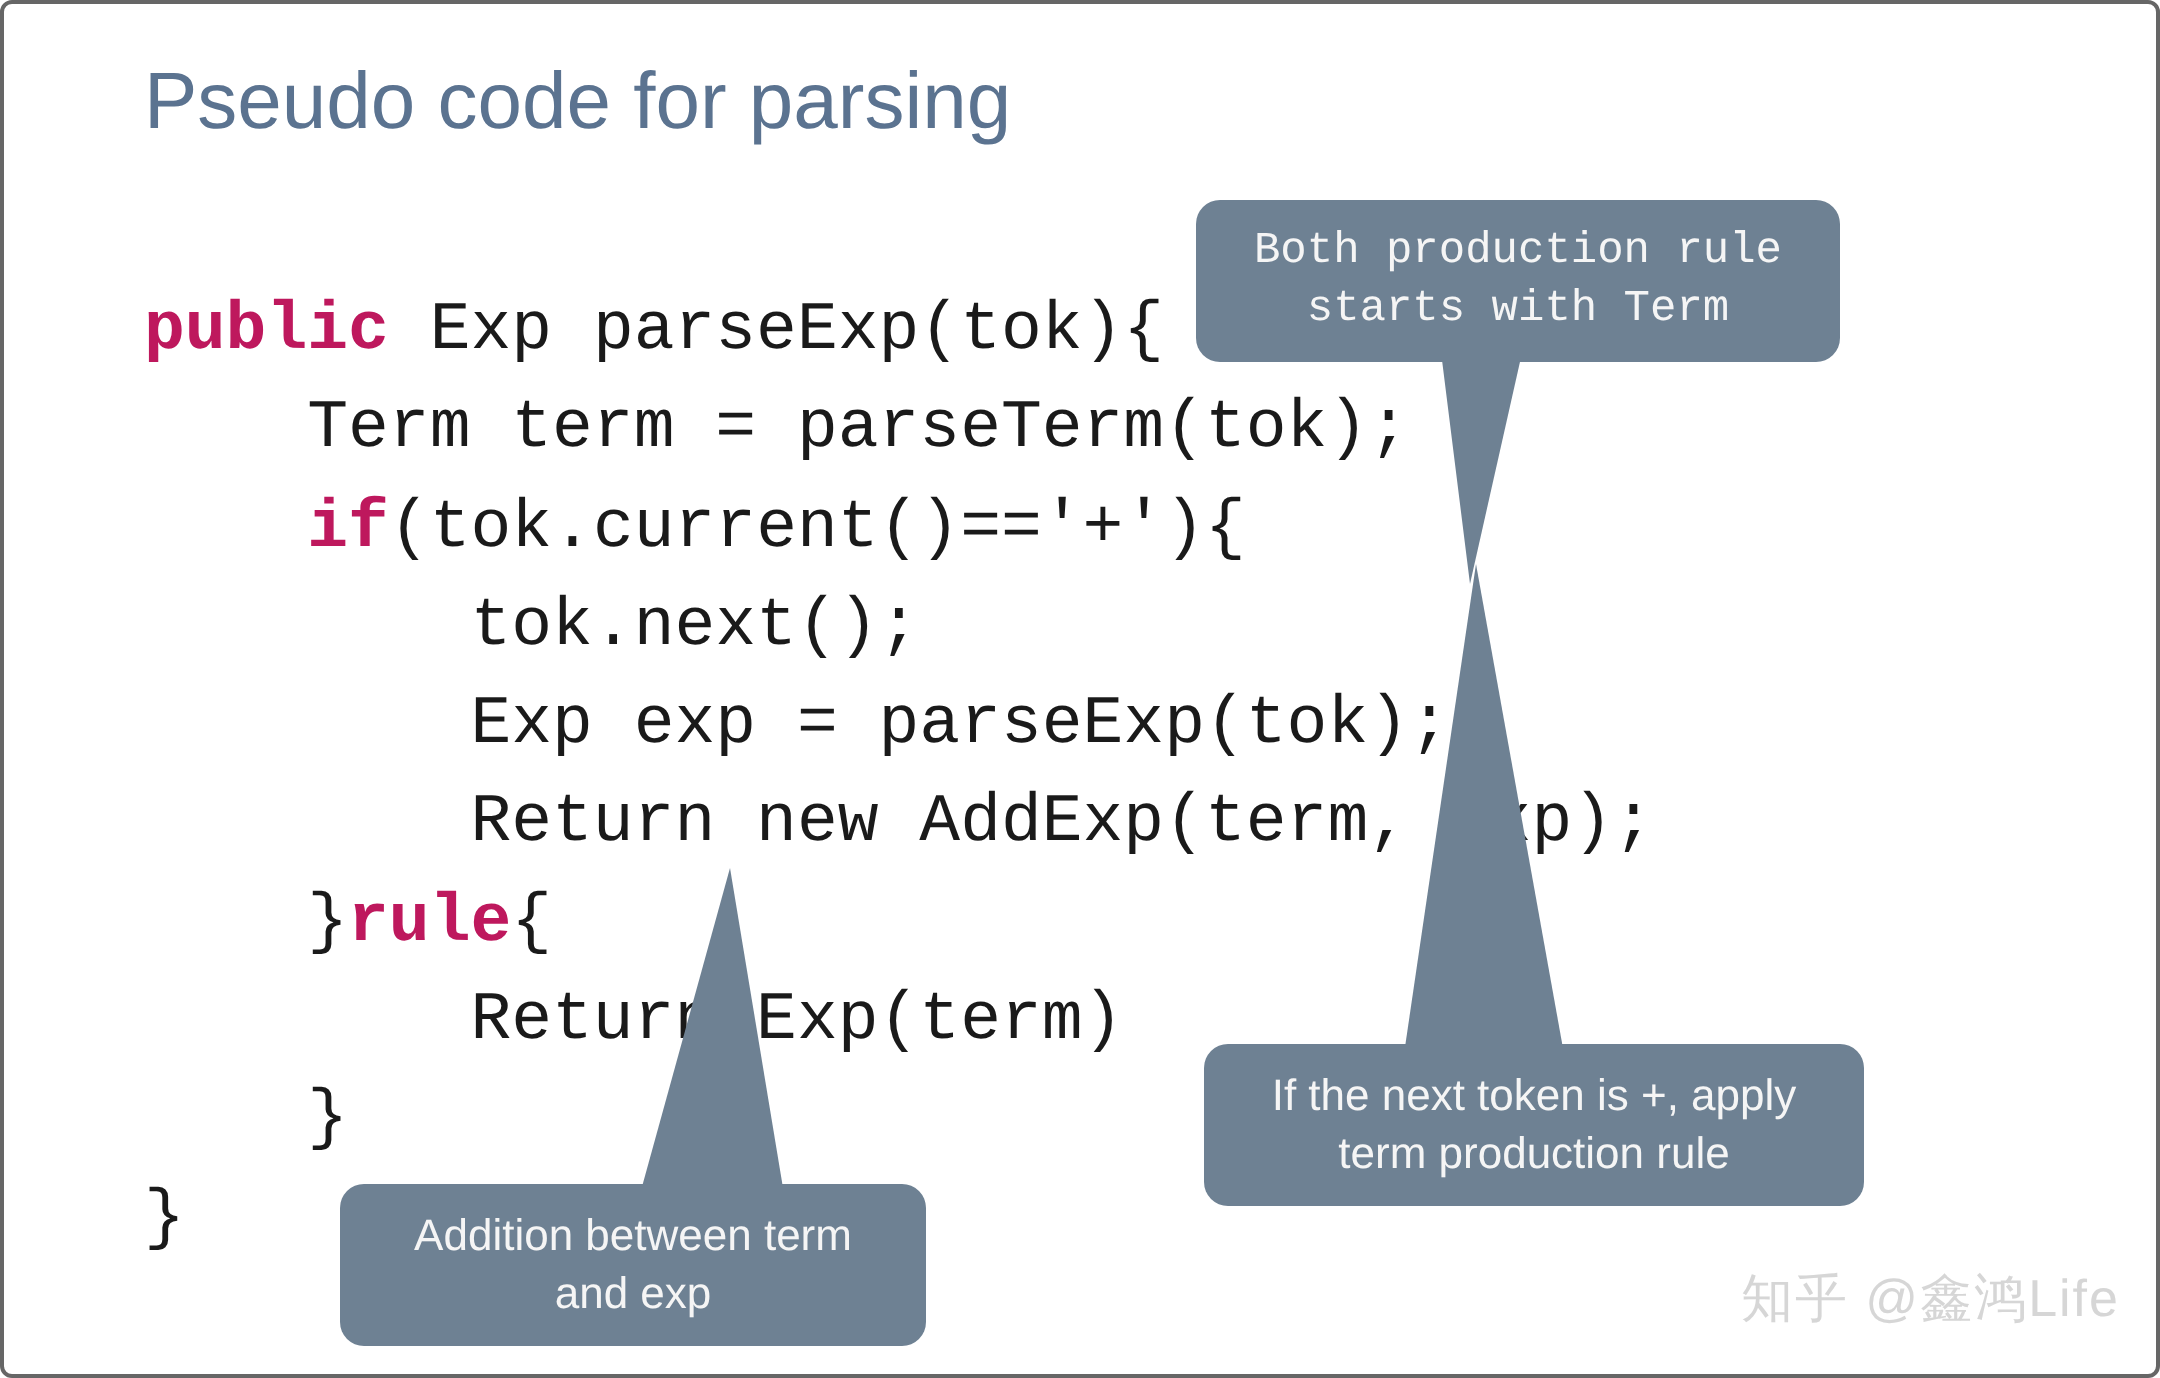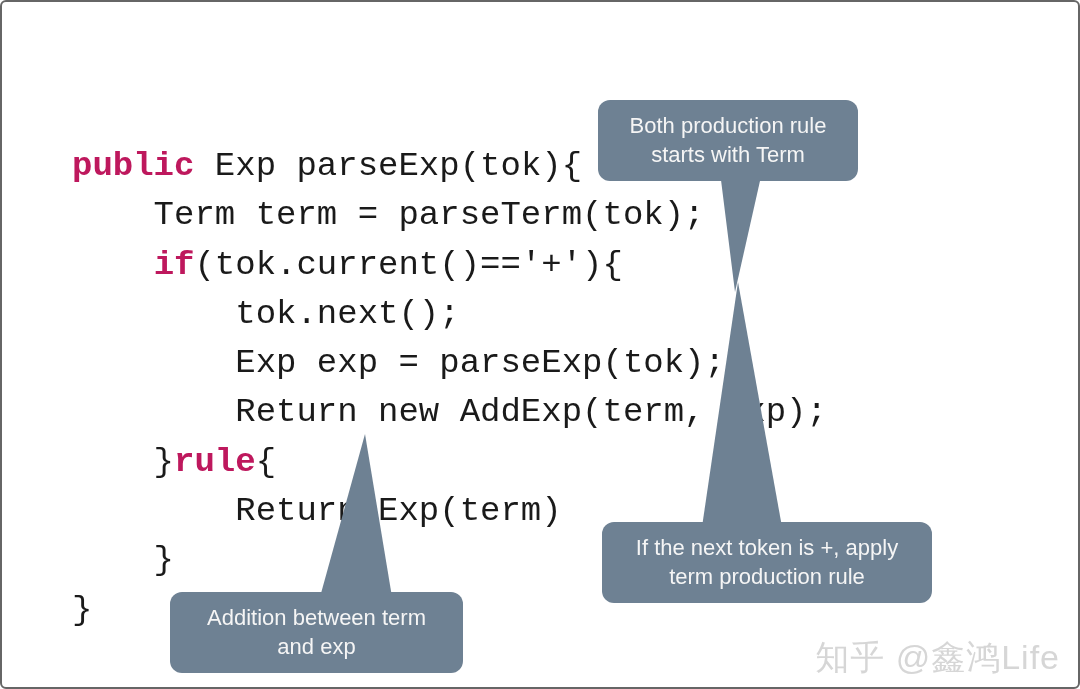--- a/index.html
+++ b/index.html
@@ -36,21 +36,21 @@
     .callout {
       position: absolute;
       background: #6e8193;
       color: #f5f5f5;
       text-align: center;
       padding: 12px 22px;
       border-radius: 12px;
       font-size: 22px;
       line-height: 1.3;
     }
-    .callout-1 { top: 98px; left: 596px; width: 260px; }
+    .callout-1 { top: 98px; left: 596px; width: 322px; font-family: Liberation Mono, monospace; }
     .callout-2 { top: 520px; left: 600px; width: 330px; }
     .callout-3 { top: 590px; left: 168px; width: 293px; }
     .tail {
       position: absolute;
       background: #6e8193;
     }
     .tail-1 {
       top: 170px;
       left: 700px;
       width: 60px;
@@ -66,32 +66,33 @@
     }
     .tail-3 {
       top: 432px;
       left: 318px;
       width: 90px;
       height: 163px;
       clip-path: polygon(50% 0%, 0% 100%, 80% 100%);
     }
     .watermark {
       position: absolute;
-      bottom: 6px;
+      bottom: 20px;
       right: 18px;
       color: rgba(200,200,200,0.75);
-      font-size: 34px;
+      font-size: 26px;
       letter-spacing: 1px;
       margin-left: 33px;
     }
   </style>
 </head>
 <body>
 
 <div class="heading">
+  <div>Pseudo code for parsing</div>
 </div>
 
 <div class="code-block"><span class="kw">public</span><span> Exp parseExp(tok){</span>
 <span>    Term term = parseTerm(tok);</span>
 <span>    </span><span class="kw">if</span><span>(tok.current()=='+'){</span>
 <span>        tok.next();</span>
 <span>        Exp exp = parseExp(tok);</span>
 <span>        Return new AddExp(term, exp);</span>
 <span>    }</span><span class="kw">rule</span><span>{</span>
 <span>        Return Exp(term)</span>

